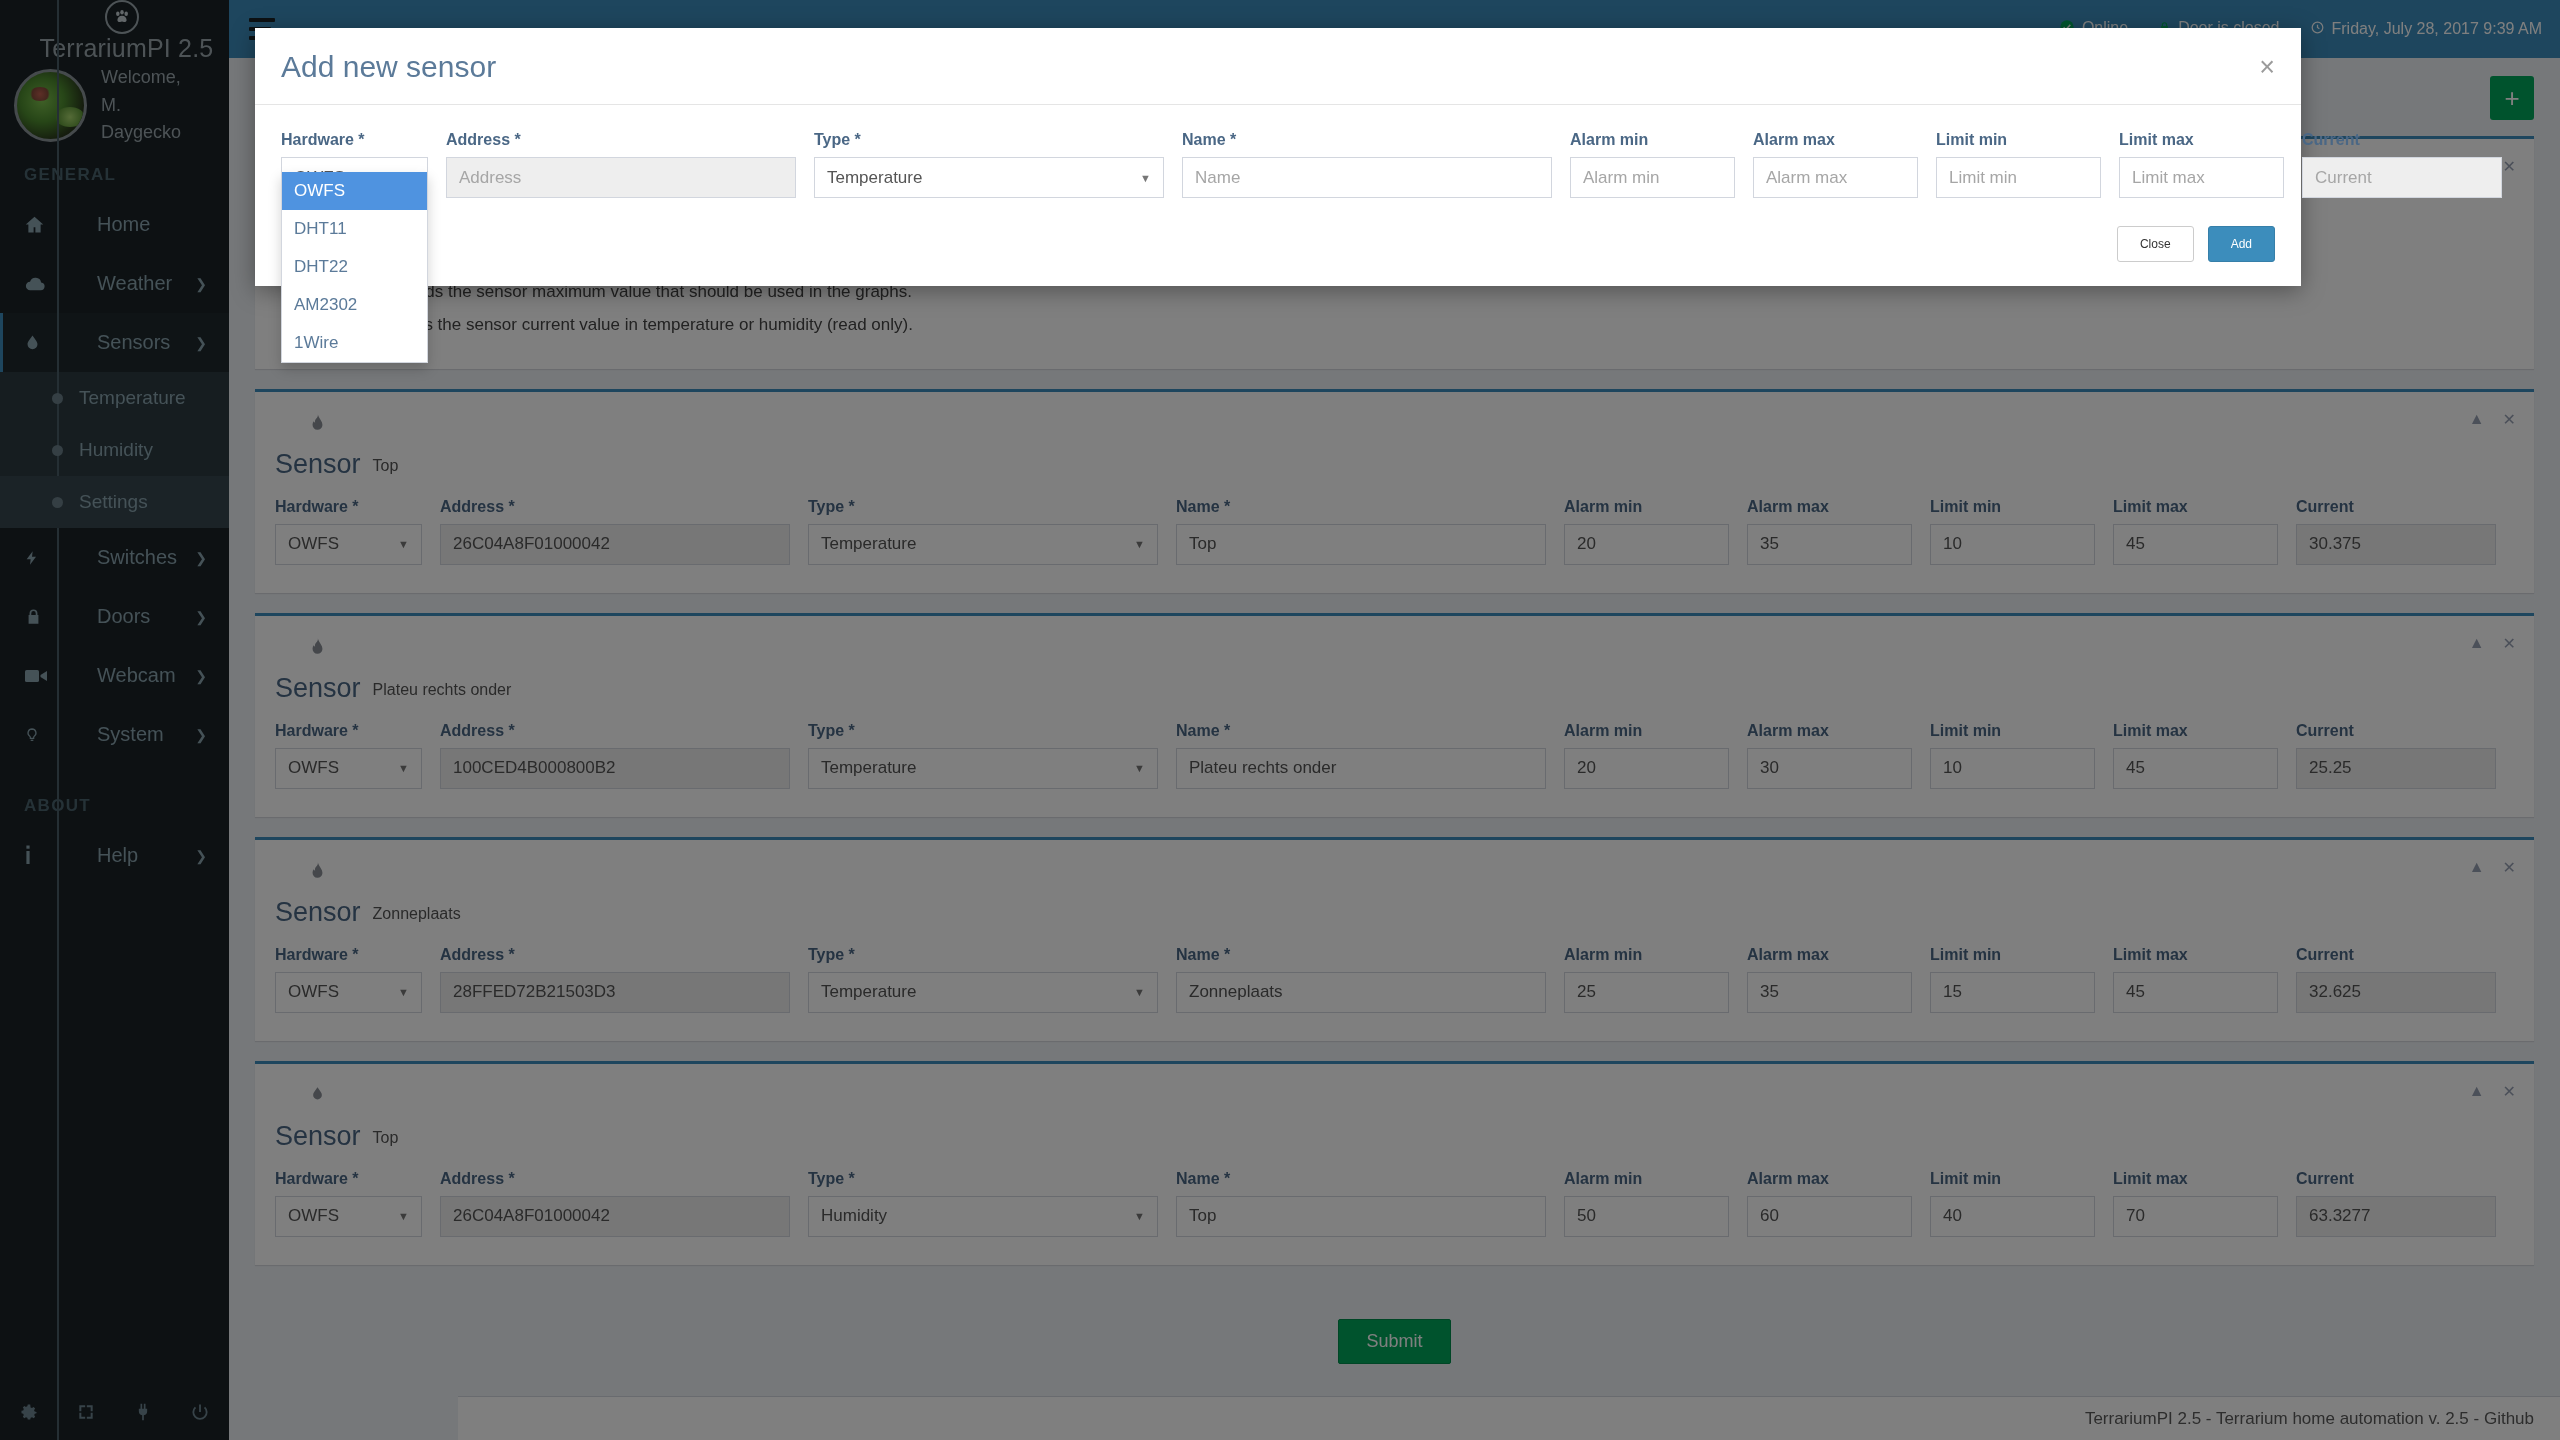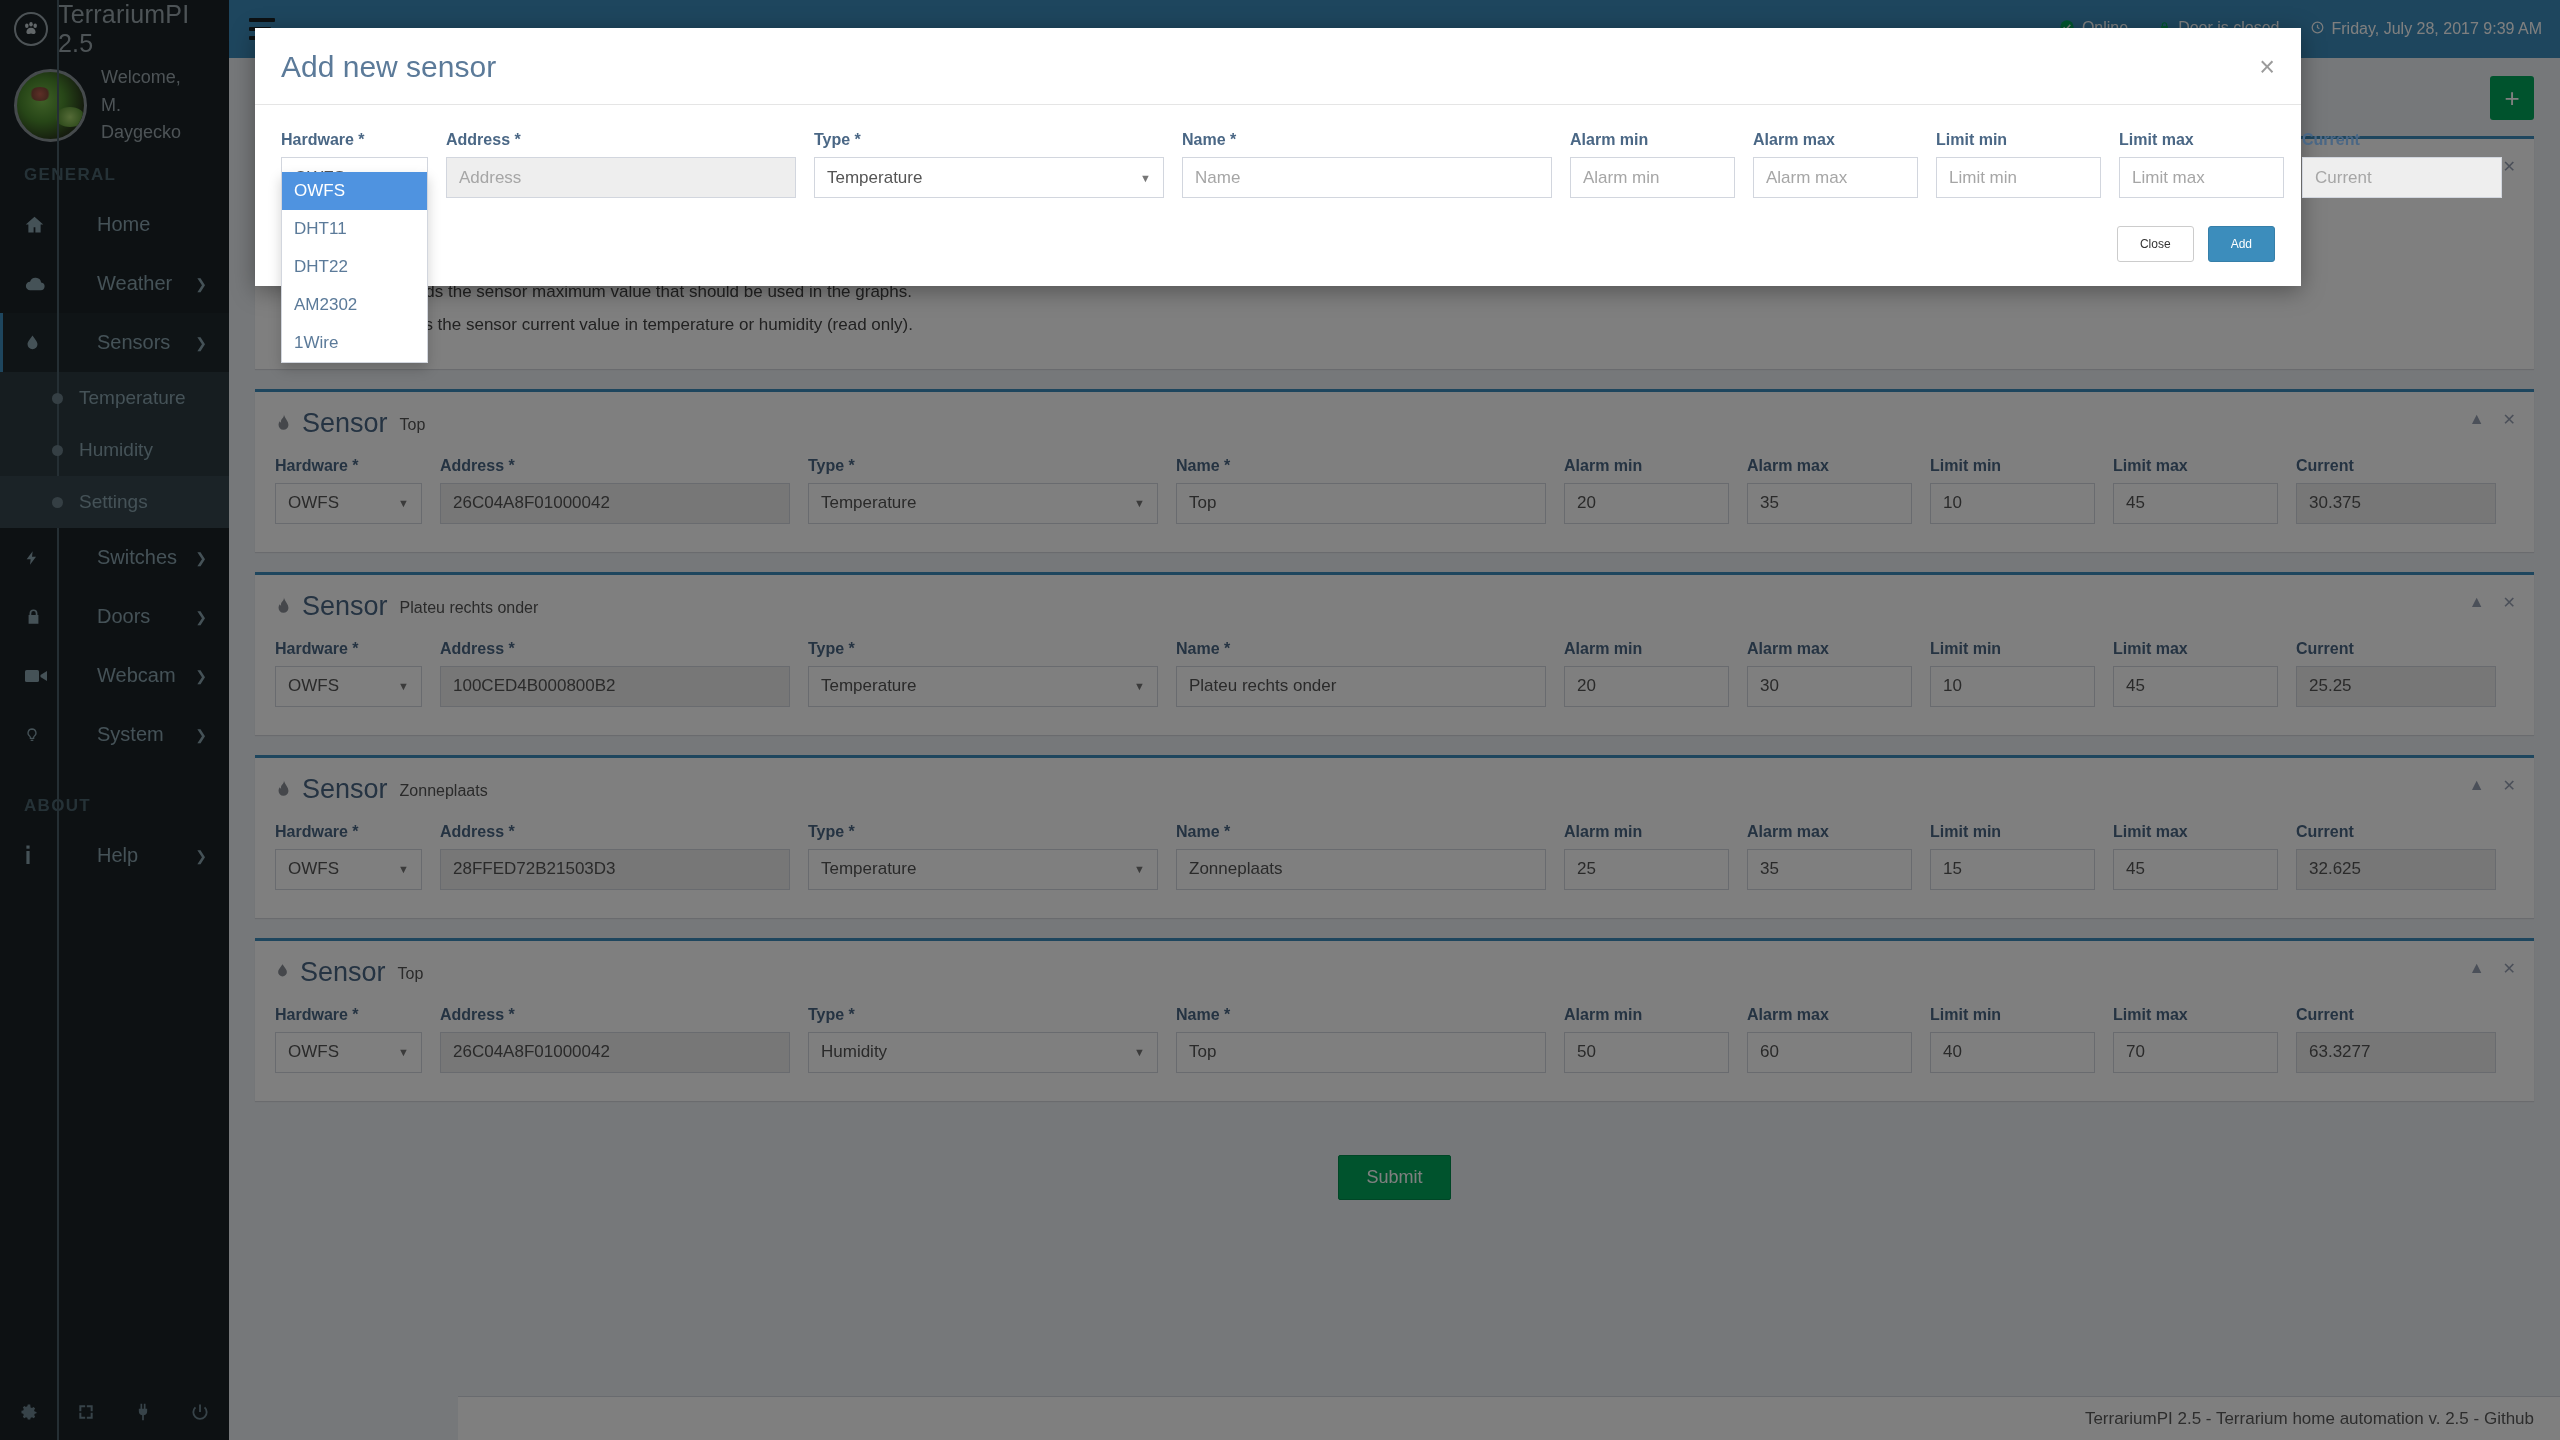--- a/index.html
+++ b/index.html
@@ -17,20 +17,21 @@
   .sidebar {
     position: absolute; left: 0; top: 0;
     width: 229px; height: 1440px;
     background: #1a2226;
     z-index: 5;
   }
   .logo-bar {
     height: 58px; background: #1a2226;
     display: flex; align-items: center; padding-left: 14px;
     color: #b8c7ce;
+    flex-direction: column;
   }
   .logo-circle {
     width: 34px; height: 34px; border-radius: 50%;
     border: 2px solid #9aa7ad;
     display: flex; align-items: center; justify-content: center;
     font-size: 19px; color: #c4ced3; flex: none;
   }
   .logo-text { font-size: 25px; margin-left: 10px; color: #9aa7ad; font-weight: 400; letter-spacing: .2px;}
 
   .user-panel {
@@ -131,21 +132,21 @@
 
   .box {
     background: #ffffff; border-top: 3px solid #3c8dbc;
     margin-bottom: 20px; box-shadow: 0 1px 1px rgba(0,0,0,.1);
     position: relative;
   }
   .box-header {
     display: flex; align-items: center; gap: 12px;
     padding: 16px 20px 14px 20px;
   }
-  .box-title { font-size: 27px; color: #4a6785; font-weight: 400; display:flex; align-items:center; gap:10px;}
+  .box-title { font-size: 27px; color: #4a6785; font-weight: 400; display:flex; align-items:center; gap:10px;flex-direction:column;}
   .box-sub { font-size: 16px; color: #555; align-self: flex-end; padding-bottom: 5px;}
   .box-tools { position: absolute; right: 18px; top: 18px; display:flex; gap: 18px; color:#97a0b3; font-size: 16px;}
   .box-body { padding: 4px 20px 28px 20px; }
 
   .form-row { display: flex; gap: 18px; align-items: flex-end; }
   .fg { display: flex; flex-direction: column; }
   .fg label { font-size: 16px; color: #4a6785; font-weight: bold; margin-bottom: 8px; }
   .ctl {
     height: 41px; border: 1px solid #d2d6de; background: #fff;
     font-size: 17px; color: #555; padding: 0 12px;

